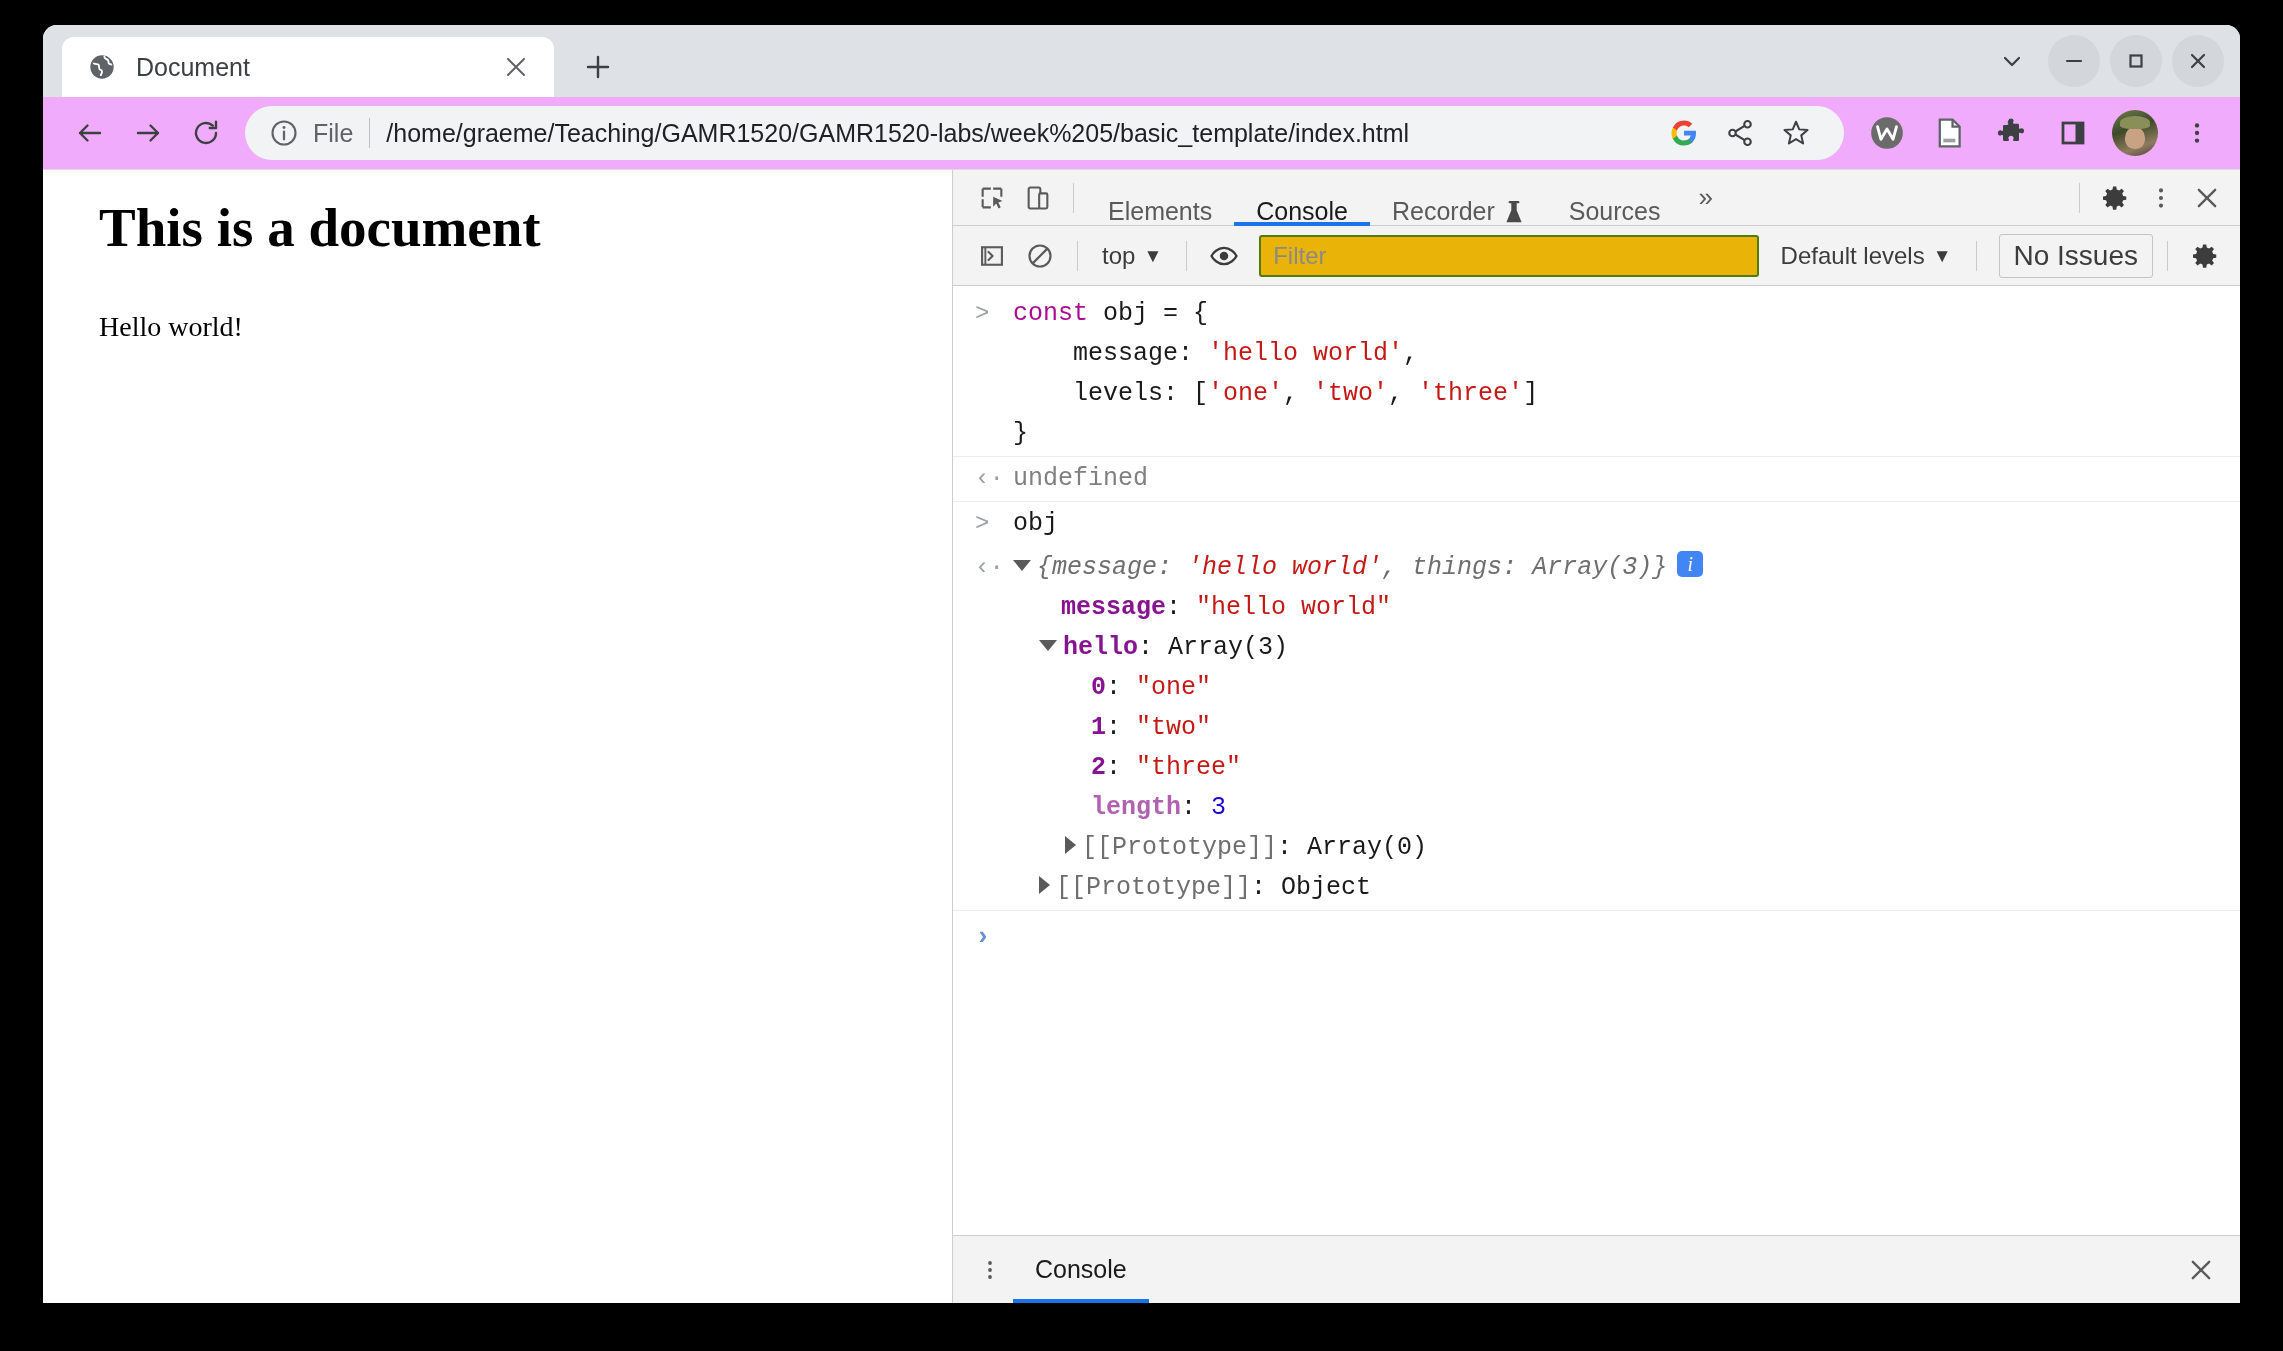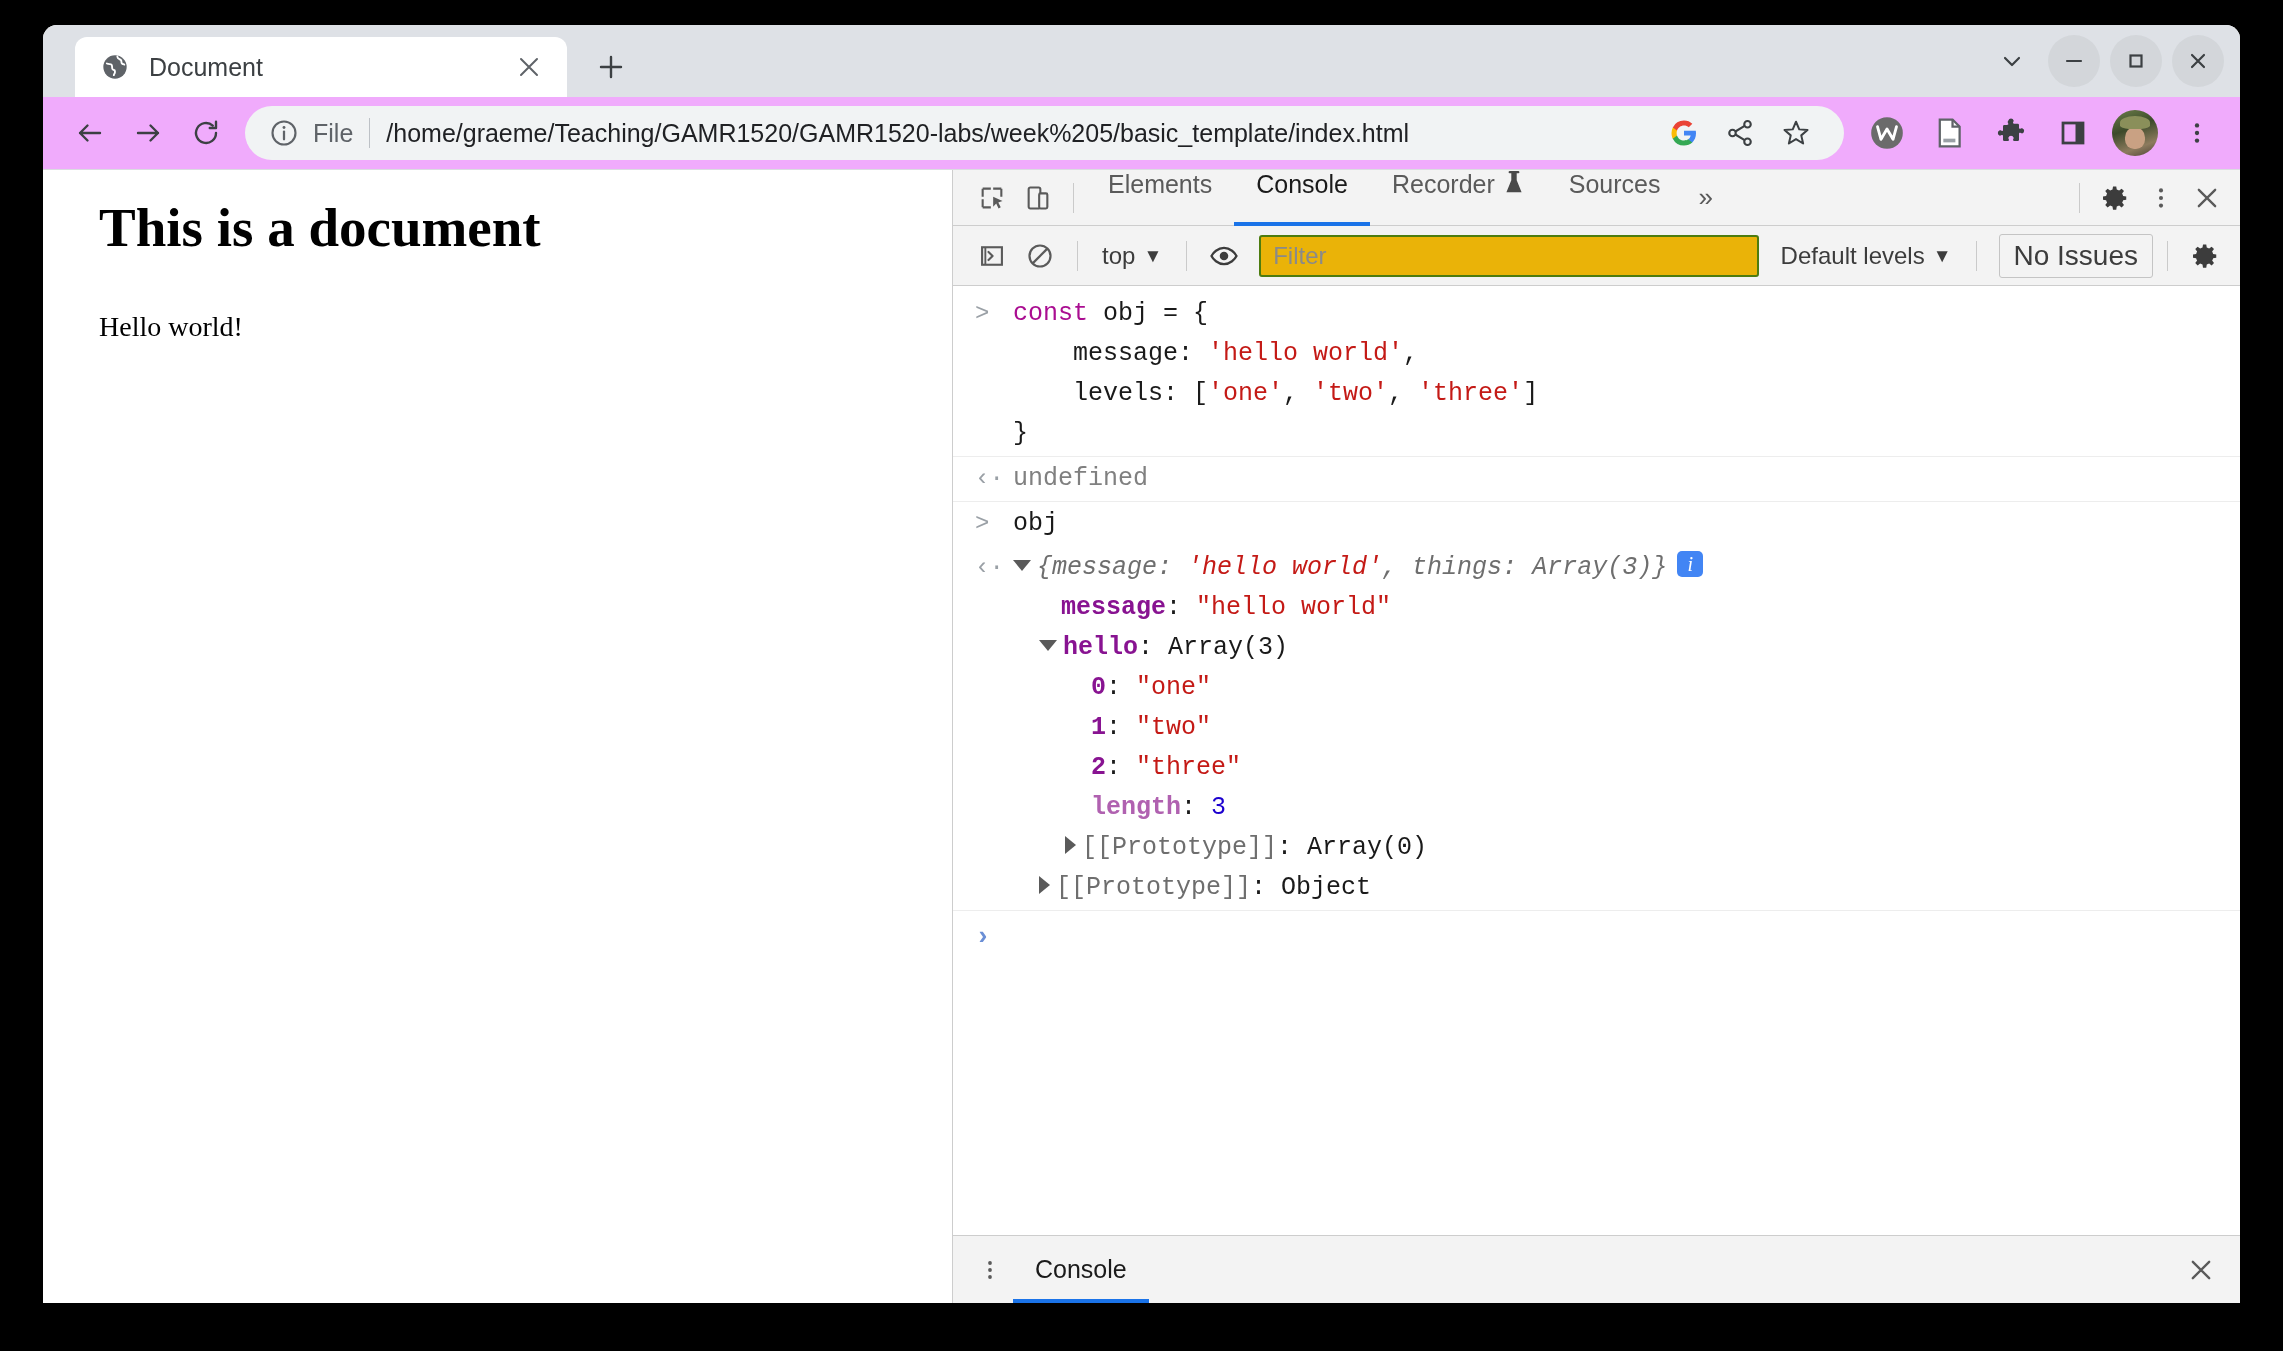--- a/index.html
+++ b/index.html
@@ -34,21 +34,21 @@
     flex-direction: column;
   }
 
   
   .tabstrip {
     height: 72px;
     background: #dee1e6;
     position: relative;
     display: flex;
     align-items: flex-end;
-    padding-left: 32px;
+    padding-left: 19px;
     flex: none;
   }
   .tab {
     width: 492px;
     height: 60px;
     background: #ffffff;
     border-radius: 12px 12px 0 0;
     display: flex;
     align-items: center;
     padding: 0 20px 0 26px;
@@ -276,21 +276,21 @@
     width: 1px;
     height: 30px;
     background: #cacaca;
     flex: none;
     margin: 0 12px;
   }
   .dt-tab {
     height: 56px;
     padding: 0 22px;
     display: flex;
-    align-items: flex-start;
+    align-items: flex-end;
     gap: 8px;
     font-size: 25px;
     color: #5a5a5a;
     position: relative;
     white-space: nowrap;
   }
   .dt-tab.active { color: #1a1a1a; }
   .dt-tab.active::after {
     content: "";
     position: absolute;

